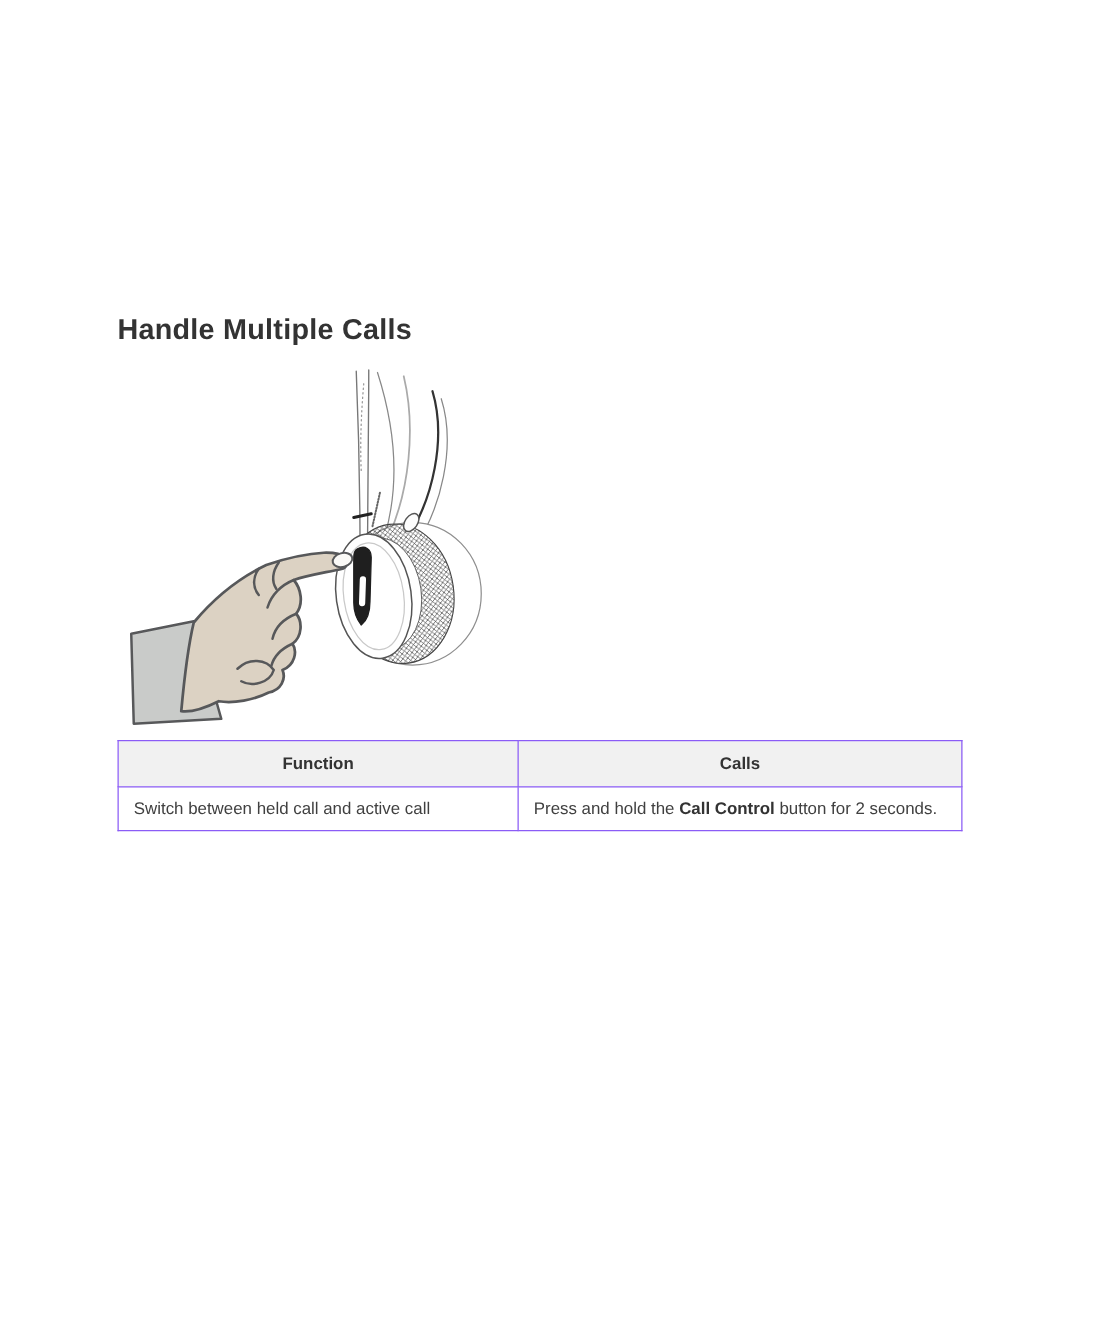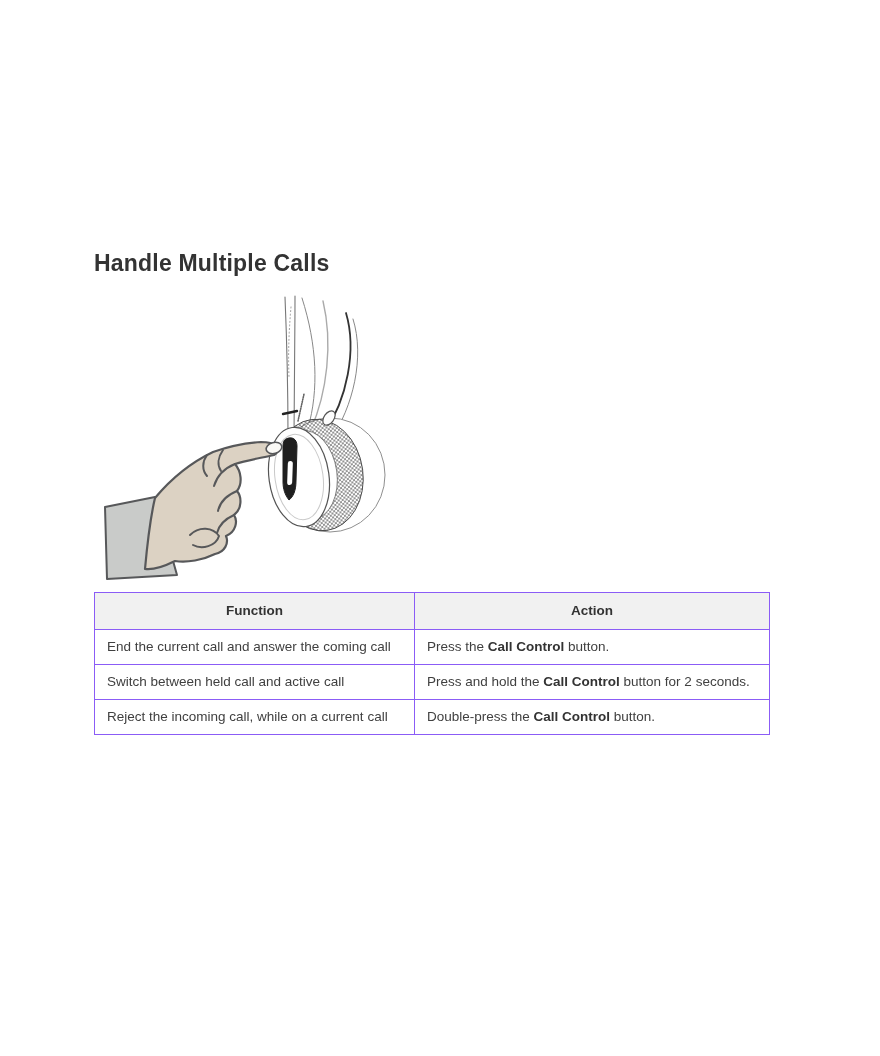--- a/index.html
+++ b/index.html
@@ -145,32 +145,24 @@
   </div>
 
   <table class="calls">
     <colgroup>
       <col class="c-function">
         <col class="c-action">
     </colgroup>
     <thead>
       <tr>
         <th>Function</th>
-        <th>Action</th>
+        <th>Calls</th>
       </tr>
     </thead>
     <tbody>
       <tr>
-        <td>End the current call and answer the coming call</td>
-        <td><span>Press the </span><b class="cc">Call Control</b><span> button.</span></td>
-      </tr>
-      <tr>
         <td>Switch between held call and active call</td>
         <td><span>Press and hold the </span><b class="cc">Call Control</b><span> button for 2 seconds.</span></td>
-      </tr>
-      <tr>
-        <td>Reject the incoming call, while on a current call</td>
-        <td><span>Double-press the </span><b class="cc">Call Control</b><span> button.</span></td>
       </tr>
     </tbody>
   </table>
 
 </div>
 
 </body></html>

